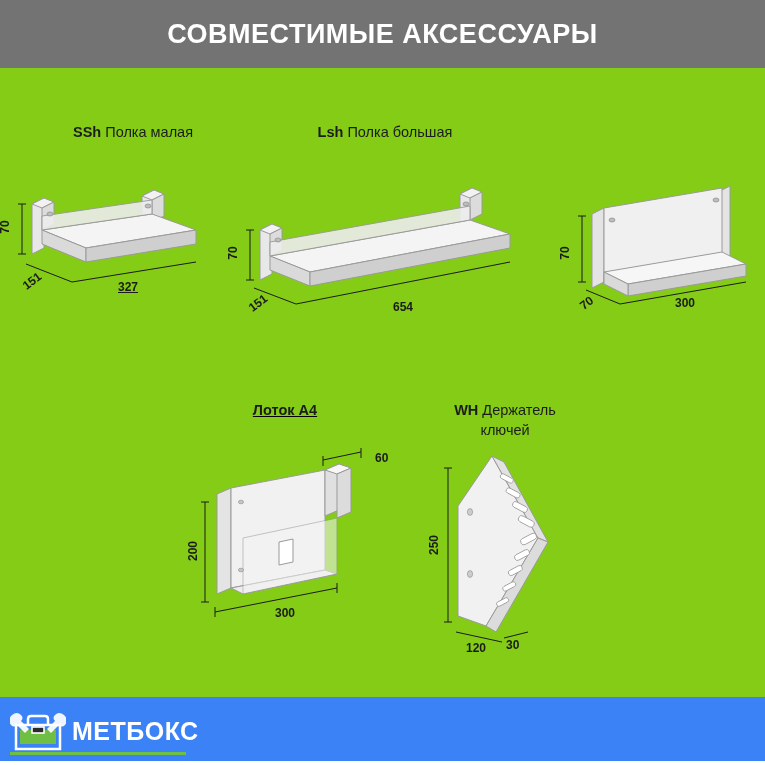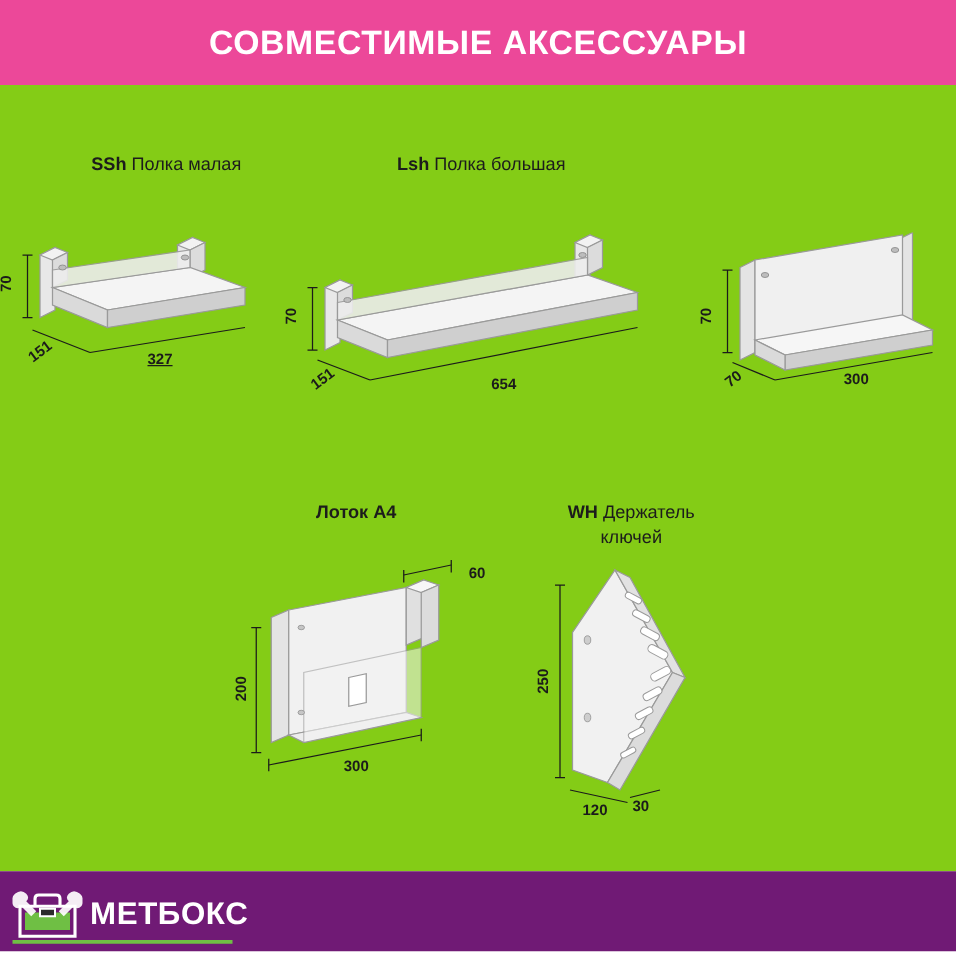--- a/index.html
+++ b/index.html
@@ -14,21 +14,21 @@
     overflow: hidden;
     position: relative;
   }
 
   
   .header {
     position: absolute;
     left: 0; top: 0;
     width: 765px;
     height: 68px;
-    background: #ec4899;
+    background: #737373;
     display: flex;
     align-items: center;
     justify-content: center;
   }
   .header-title {
     color: #ffffff;
     font-size: 27px;
     font-weight: bold;
     letter-spacing: 0.5px;
     text-transform: uppercase;
@@ -68,21 +68,21 @@
   }
   .rot90 { transform: rotate(-90deg); transform-origin: 50% 50%; }
   .rot40 { transform: rotate(-37deg); transform-origin: 50% 50%; }
 
   
   .footer {
     position: absolute;
     left: 0; top: 697px;
     width: 765px;
     height: 64px;
-    background: #701a75;
+    background: #3b82f6;
   }
   .logo {
     position: absolute;
     left: 10px;
     top: 8px;
     width: 176px;
     height: 52px;
     display: flex;
     align-items: center;
   }
@@ -215,21 +215,21 @@
       <line x1="18" y1="30" x2="26" y2="30" stroke="#1b1b1b" stroke-width="1"></line>
       <line x1="18" y1="96" x2="26" y2="96" stroke="#1b1b1b" stroke-width="1"></line>
       <line x1="26" y1="104" x2="60" y2="118" stroke="#1b1b1b" stroke-width="1"></line>
       <line x1="60" y1="118" x2="186" y2="96" stroke="#1b1b1b" stroke-width="1"></line>
     </svg>
     <div class="dim rot90" style="left:-2px; top:60px;">70</div>
     <div class="dim rot40" style="left:20px; top:110px;">70</div>
     <div class="dim" style="left:115px; top:110px;">300</div>
   </div>
 
-  <div class="item" style="left:180px; top:333px; width:210px;">
+  <div class="item" style="left:180px; top:333px; width:210px;text-decoration:underline;">
     <div class="item-title">
       <b>Лоток А4</b>
     </div>
   </div>
 
   <div class="figure" style="left:175px; top:378px; width:230px; height:190px;">
     <svg width="230" height="190" viewBox="0 0 230 190">
 
       <polygon points="42,48 56,42 56,142 42,148" fill="#e4e4e4" stroke="#9a9a9a" stroke-width="1"></polygon>
 

